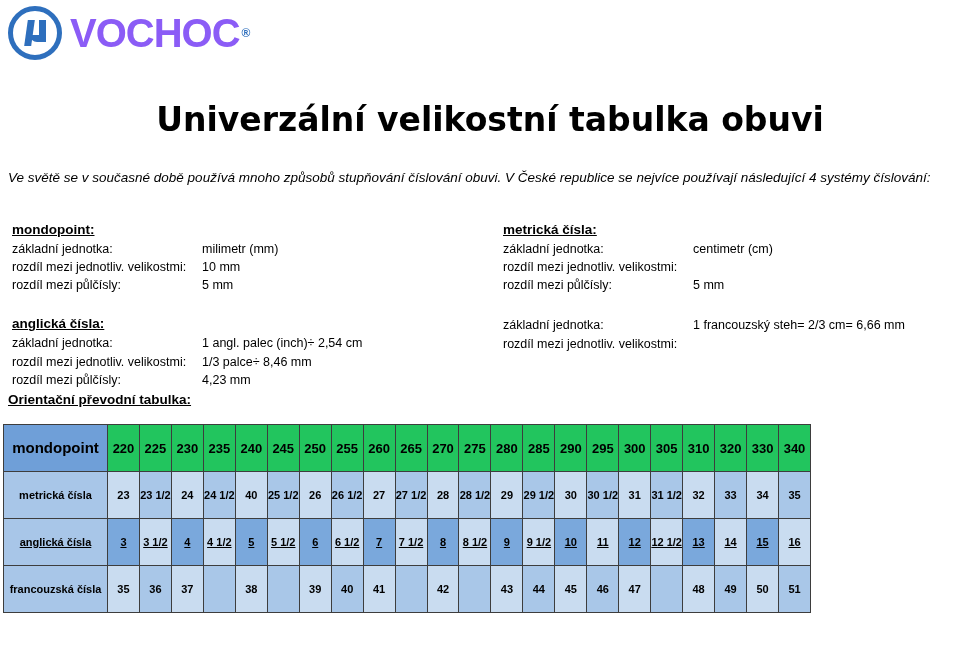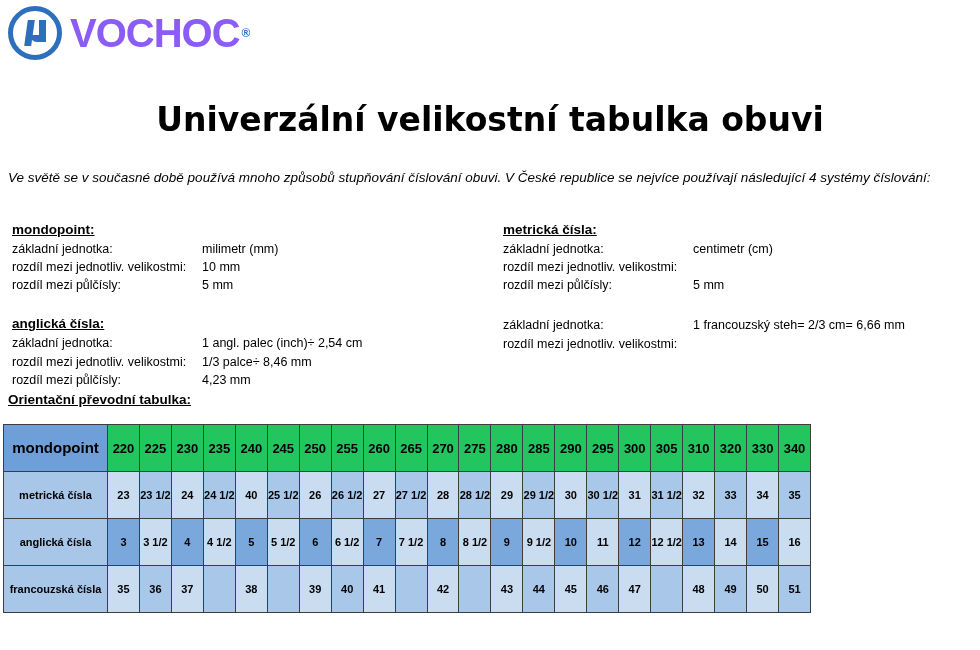--- a/index.html
+++ b/index.html
@@ -172,21 +172,21 @@
   .rh {
     background: #a8c6e8;
     font-size: 13px;
     font-weight: bold;
     text-align: center;
     line-height: 1.15;
   }
   tr.r-mondo td { height: 46px; background: #22c55e; font-size: 13px; }
   tr.r-mondo td.rh { background: #6f9fd8; font-size: 15px; }
   tr.r-metr td { height: 46px; }
-  tr.r-angl td { height: 46px; }
+  tr.r-angl td { height: 46px; text-decoration: underline; }
   tr.r-fran td { height: 46px; }
 
   .cell-lt { background: #c9dcf0; }
   .cell-md { background: #a9c7e8; }
   .cell-dk { background: #7aa8dc; }
 
   
   table.sizes td.rh { border-right: 1px solid #3d3d3d; }
 </style>
 </head>

